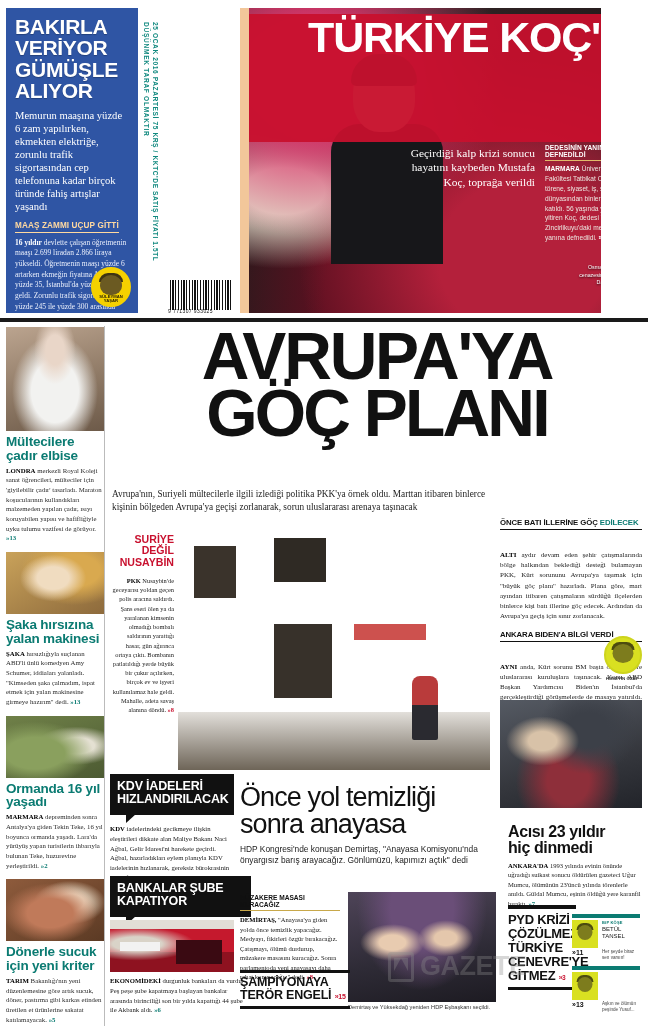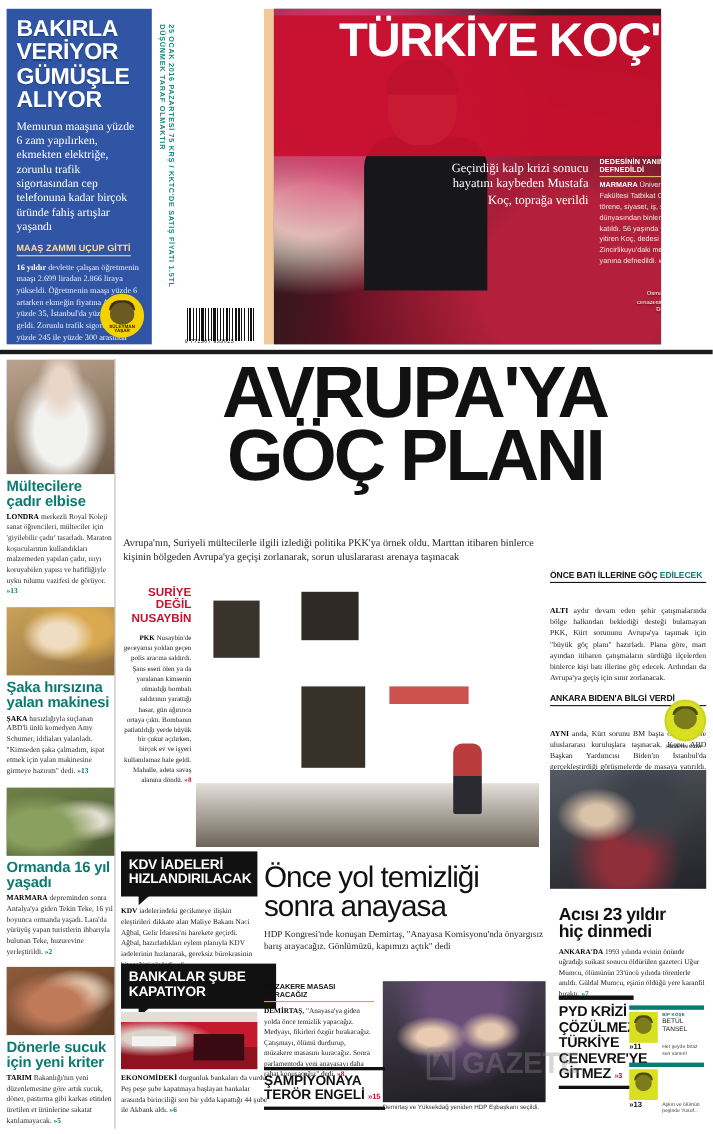--- a/index.html
+++ b/index.html
@@ -306,21 +306,21 @@
   .bank .tx b { color:#000; }
   .bank .tx .pg { color:#0b7b72; font-weight:bold; }
 
   
   .hdp { position:absolute; left:240px; top:784px; width:256px; }
   .hdp h2 {
     font-size:27px; line-height:1.0; font-weight:normal; color:#111;
     letter-spacing:-.9px; font-family:"Liberation Sans", sans-serif;
   }
   .hdp .deck {
-    margin-top:6px; font-family:Liberation Serif, serif;
+    margin-top:6px; font-family:Liberation Sans, sans-serif;
     font-size:8.4px; line-height:1.32; color:#1c1c1c;
   }
   .hdp .sub { position:absolute; left:0; top:110px; width:100px; }
   .hdp .sub .hd {
     font-size:6.6px; font-weight:bold; color:#111;
     border-bottom:1.3px solid #c8a84a; padding-bottom:2px; margin-bottom:4px;
   }
   .hdp .sub .tx { font-family:"Liberation Serif", serif; font-size:6.6px; line-height:1.45; color:#222; }
   .hdp .sub .tx b { color:#000; }
   .hdp .sub .pg { color:#c8102e; font-weight:bold; }

